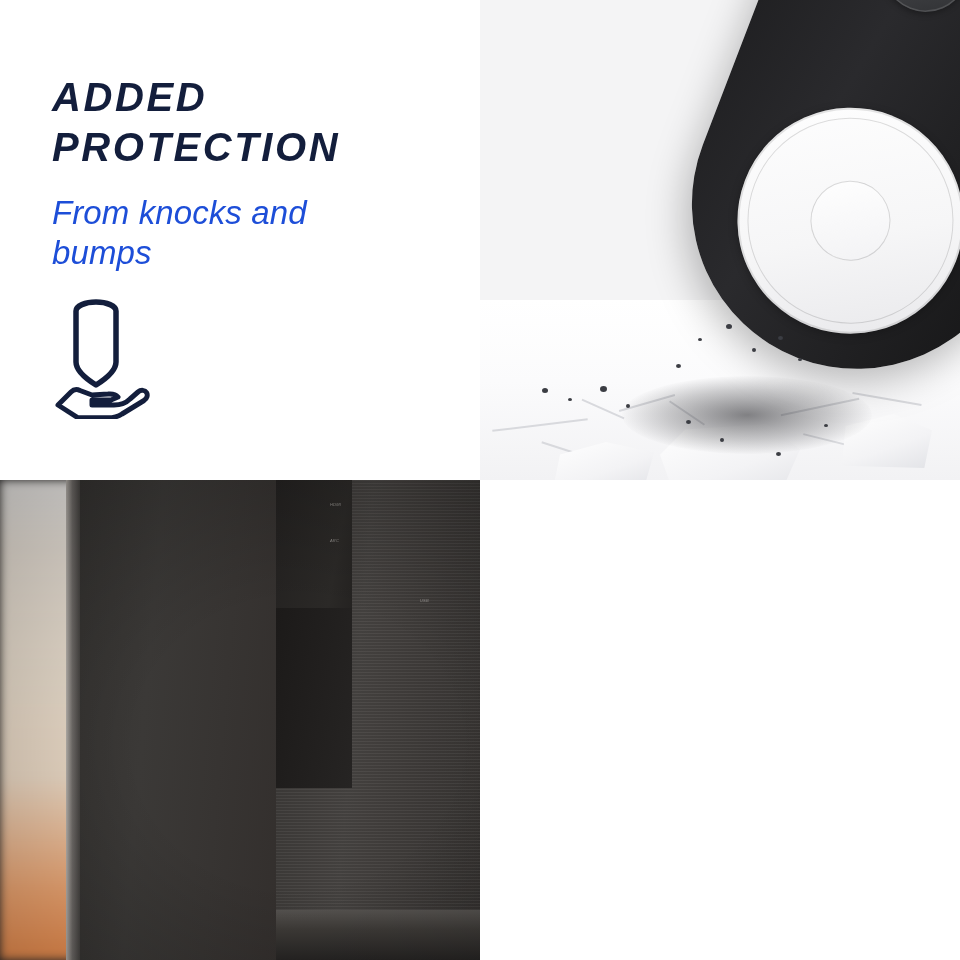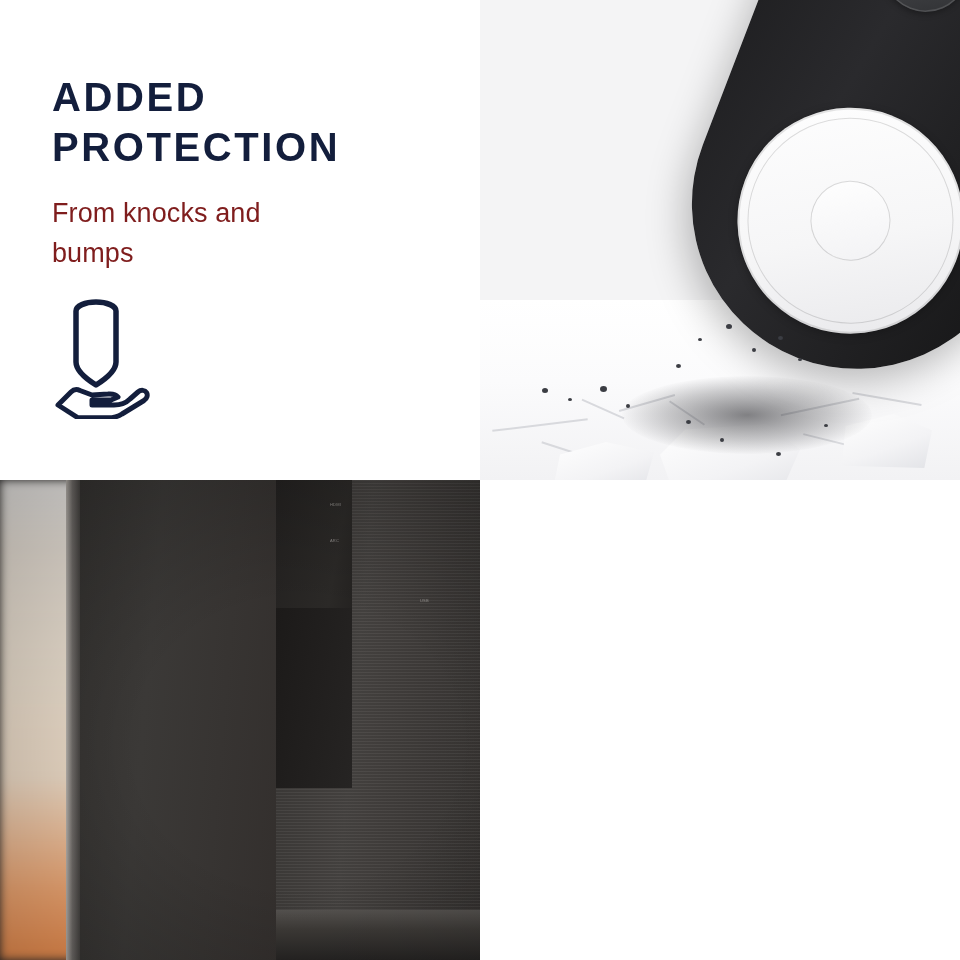--- a/index.html
+++ b/index.html
@@ -12,43 +12,43 @@
   }
 
   #grid {
     position:relative;
     width:960px; height:960px;
     display:grid;
     grid-template-columns:480px 480px;
     grid-template-rows:480px 480px;
   }
 
-  .panel { position:relative; overflow:hidden; }
+  .panel { position:relative; overflow:hidden;font-style:italic; }
 
   
   .text-panel { background:#ffffff; }
 
   .tp-inner { position:absolute; left:52px; right:20px; top:0; }
 
   .headline {
     font-size:40px;
     font-weight:bold;
     letter-spacing:2.6px;
     line-height:50px;
     color:#131e3c;
     text-transform:uppercase;
     white-space:pre-line;
   }
   .subline {
     margin-top:21px;
-    font-size:27px;
+    font-size:33px;
     font-weight:400;
     letter-spacing:0.1px;
     line-height:40px;
-    color:#7f1d1d;
+    color:#1d4ed8;
     white-space:pre-line;
   }
   .feature-icon { margin-top:26px; }
 
   
   #panel-protection .tp-inner { top:72px; }
 
   
   #panel-silicone .tp-inner { left:532px; top:106px; right:20px; }
   #panel-silicone { }

